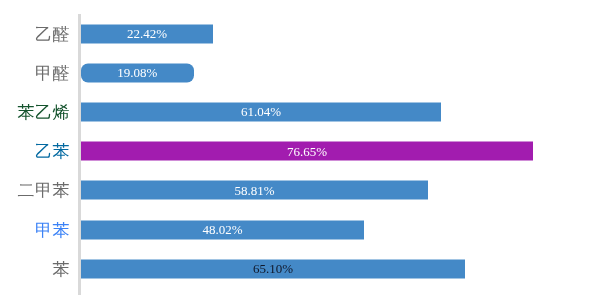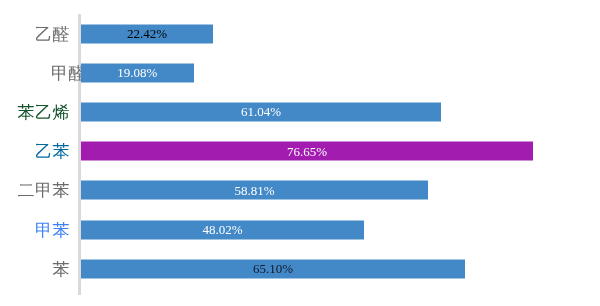--- a/index.html
+++ b/index.html
@@ -91,29 +91,29 @@
 <div id="chart-root">
 
   <div id="category-axis-line" style="background: rgb(217, 217, 217);"></div>
 
   <div id="plot-area">
 
     <div class="bar-row">
       <div class="cat-label" style="color: rgb(107, 107, 107);">乙醛</div>
       <div class="bar-track">
         <div class="bar" style="width: 25.4773%; background: rgb(68, 137, 199);">
-          <span class="bar-value" style="color: #000000; text-align: center;">22.42%</span>
+          <span class="bar-value" style="color: #ffffff; text-align: center;">22.42%</span>
         </div>
       </div>
     </div>
 
     <div class="bar-row">
-      <div class="cat-label" style="color: rgb(107, 107, 107); padding-left: 16px;">甲醛</div>
+      <div class="cat-label" style="color: rgb(107, 107, 107);">甲醛</div>
       <div class="bar-track">
-        <div class="bar" style="width: 21.6818%; background: rgb(68, 137, 199);">
+        <div class="bar" style="width: 21.6818%; background: rgb(68, 137, 199); border-radius: 7px;">
           <span class="bar-value" style="color: rgb(255, 255, 255);">19.08%</span>
         </div>
       </div>
     </div>
 
     <div class="bar-row">
       <div class="cat-label" style="color: #14532d;">苯乙烯</div>
       <div class="bar-track">
         <div class="bar" style="width: 69.3636%; background: rgb(68, 137, 199);">
           <span class="bar-value" style="color: rgb(255, 255, 255);">61.04%</span>

